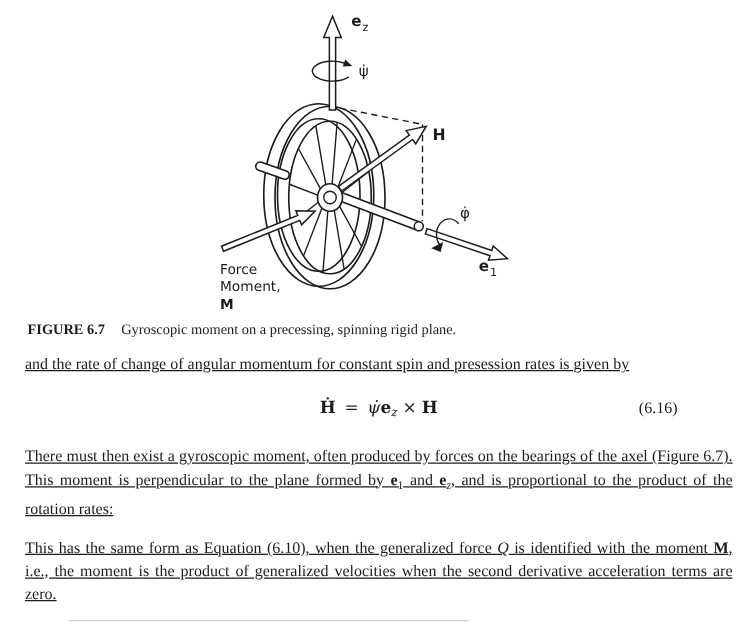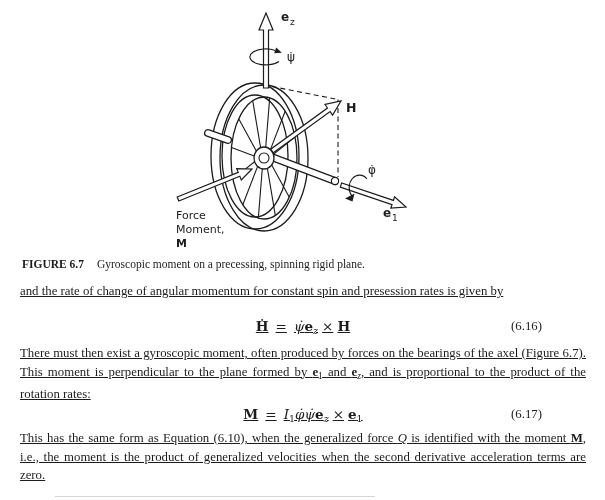--- a/index.html
+++ b/index.html
@@ -19,25 +19,25 @@
   .caption{
     position:absolute;left:22px;top:257px;width:560px;
     font-size:11.5px;line-height:14px;
   }
   .caption .cap-label{font-weight:bold;margin-right:13px;}
   .copy{
     position:absolute;left:20px;width:566px;
     font-size:12.8px;line-height:18.5px;text-align:justify;text-decoration:underline;
   }
   .p1{top:282px;}
-  .p2{top:344px;}
+  .p2{top:356px;}
   .p3{top:429px;}
   .eq-row{
     position:absolute;left:20px;width:566px;text-align:center;
-    font-family:"DejaVu Serif", serif;font-size:13.5px;line-height:20px;text-decoration:underline;
+    font-family:"DejaVu Serif", serif;font-size:13.5px;line-height:20px;
   }
   .eq616{top:316px;}
   .eq617{top:404px;}
   .eq-num{position:absolute;right:44px;top:0;font-family:"Liberation Serif", serif;font-size:12.8px;}
   .vec{font-weight:bold;}
   .gvar{font-style:italic;}
   .eq-rel{margin:0 7px;}
   .eq-op{margin:0 4px;}
   .esub{font-size:9.5px;font-style:italic;vertical-align:-3px;}
   .nsub{font-size:9.5px;vertical-align:-3px;}
@@ -151,24 +151,20 @@
     <span><span class="vec">Ḣ</span><span class="eq-rel">=</span><span class="gvar">ψ̇</span><span class="vec">e</span><span class="esub">z</span><span class="eq-op">×</span><span class="vec">H</span></span>
     <span class="eq-num">(6.16)</span>
   </div>
 
   
   <div class="copy p2">
     <span>There must then exist a gyroscopic moment, often produced by forces on the bearings of the axel (Figure 6.7). This moment is perpendicular to the plane formed by </span><span class="inline-vec">e</span><span class="inline-sub">1</span><span> and </span><span class="inline-vec">e</span><span class="inline-sub it">z</span><span>, and is proportional to the product of the rotation rates:</span>
   </div>
 
   
-  <div class="eq-row eq617">
-    <span><span class="vec">M</span><span class="eq-rel">=</span><span class="gvar">I</span><span class="nsub">1</span><span class="gvar">φ̇ψ̇</span><span class="vec">e</span><span class="esub">z</span><span class="eq-op">×</span><span class="vec">e</span><span class="nsub">1</span></span>
-    <span class="eq-num">(6.17)</span>
-  </div>
 
   
   <div class="copy p3">
     <span>This has the same form as Equation (6.10), when the generalized force </span><span class="it">Q</span><span> is identified with the moment </span><span class="bd">M</span><span>, i.e., the moment is the product of generalized velocities when the second derivative acceleration terms are zero.</span>
   </div>
 
   <div class="bottom-rule"></div>
 
 </div>
 

